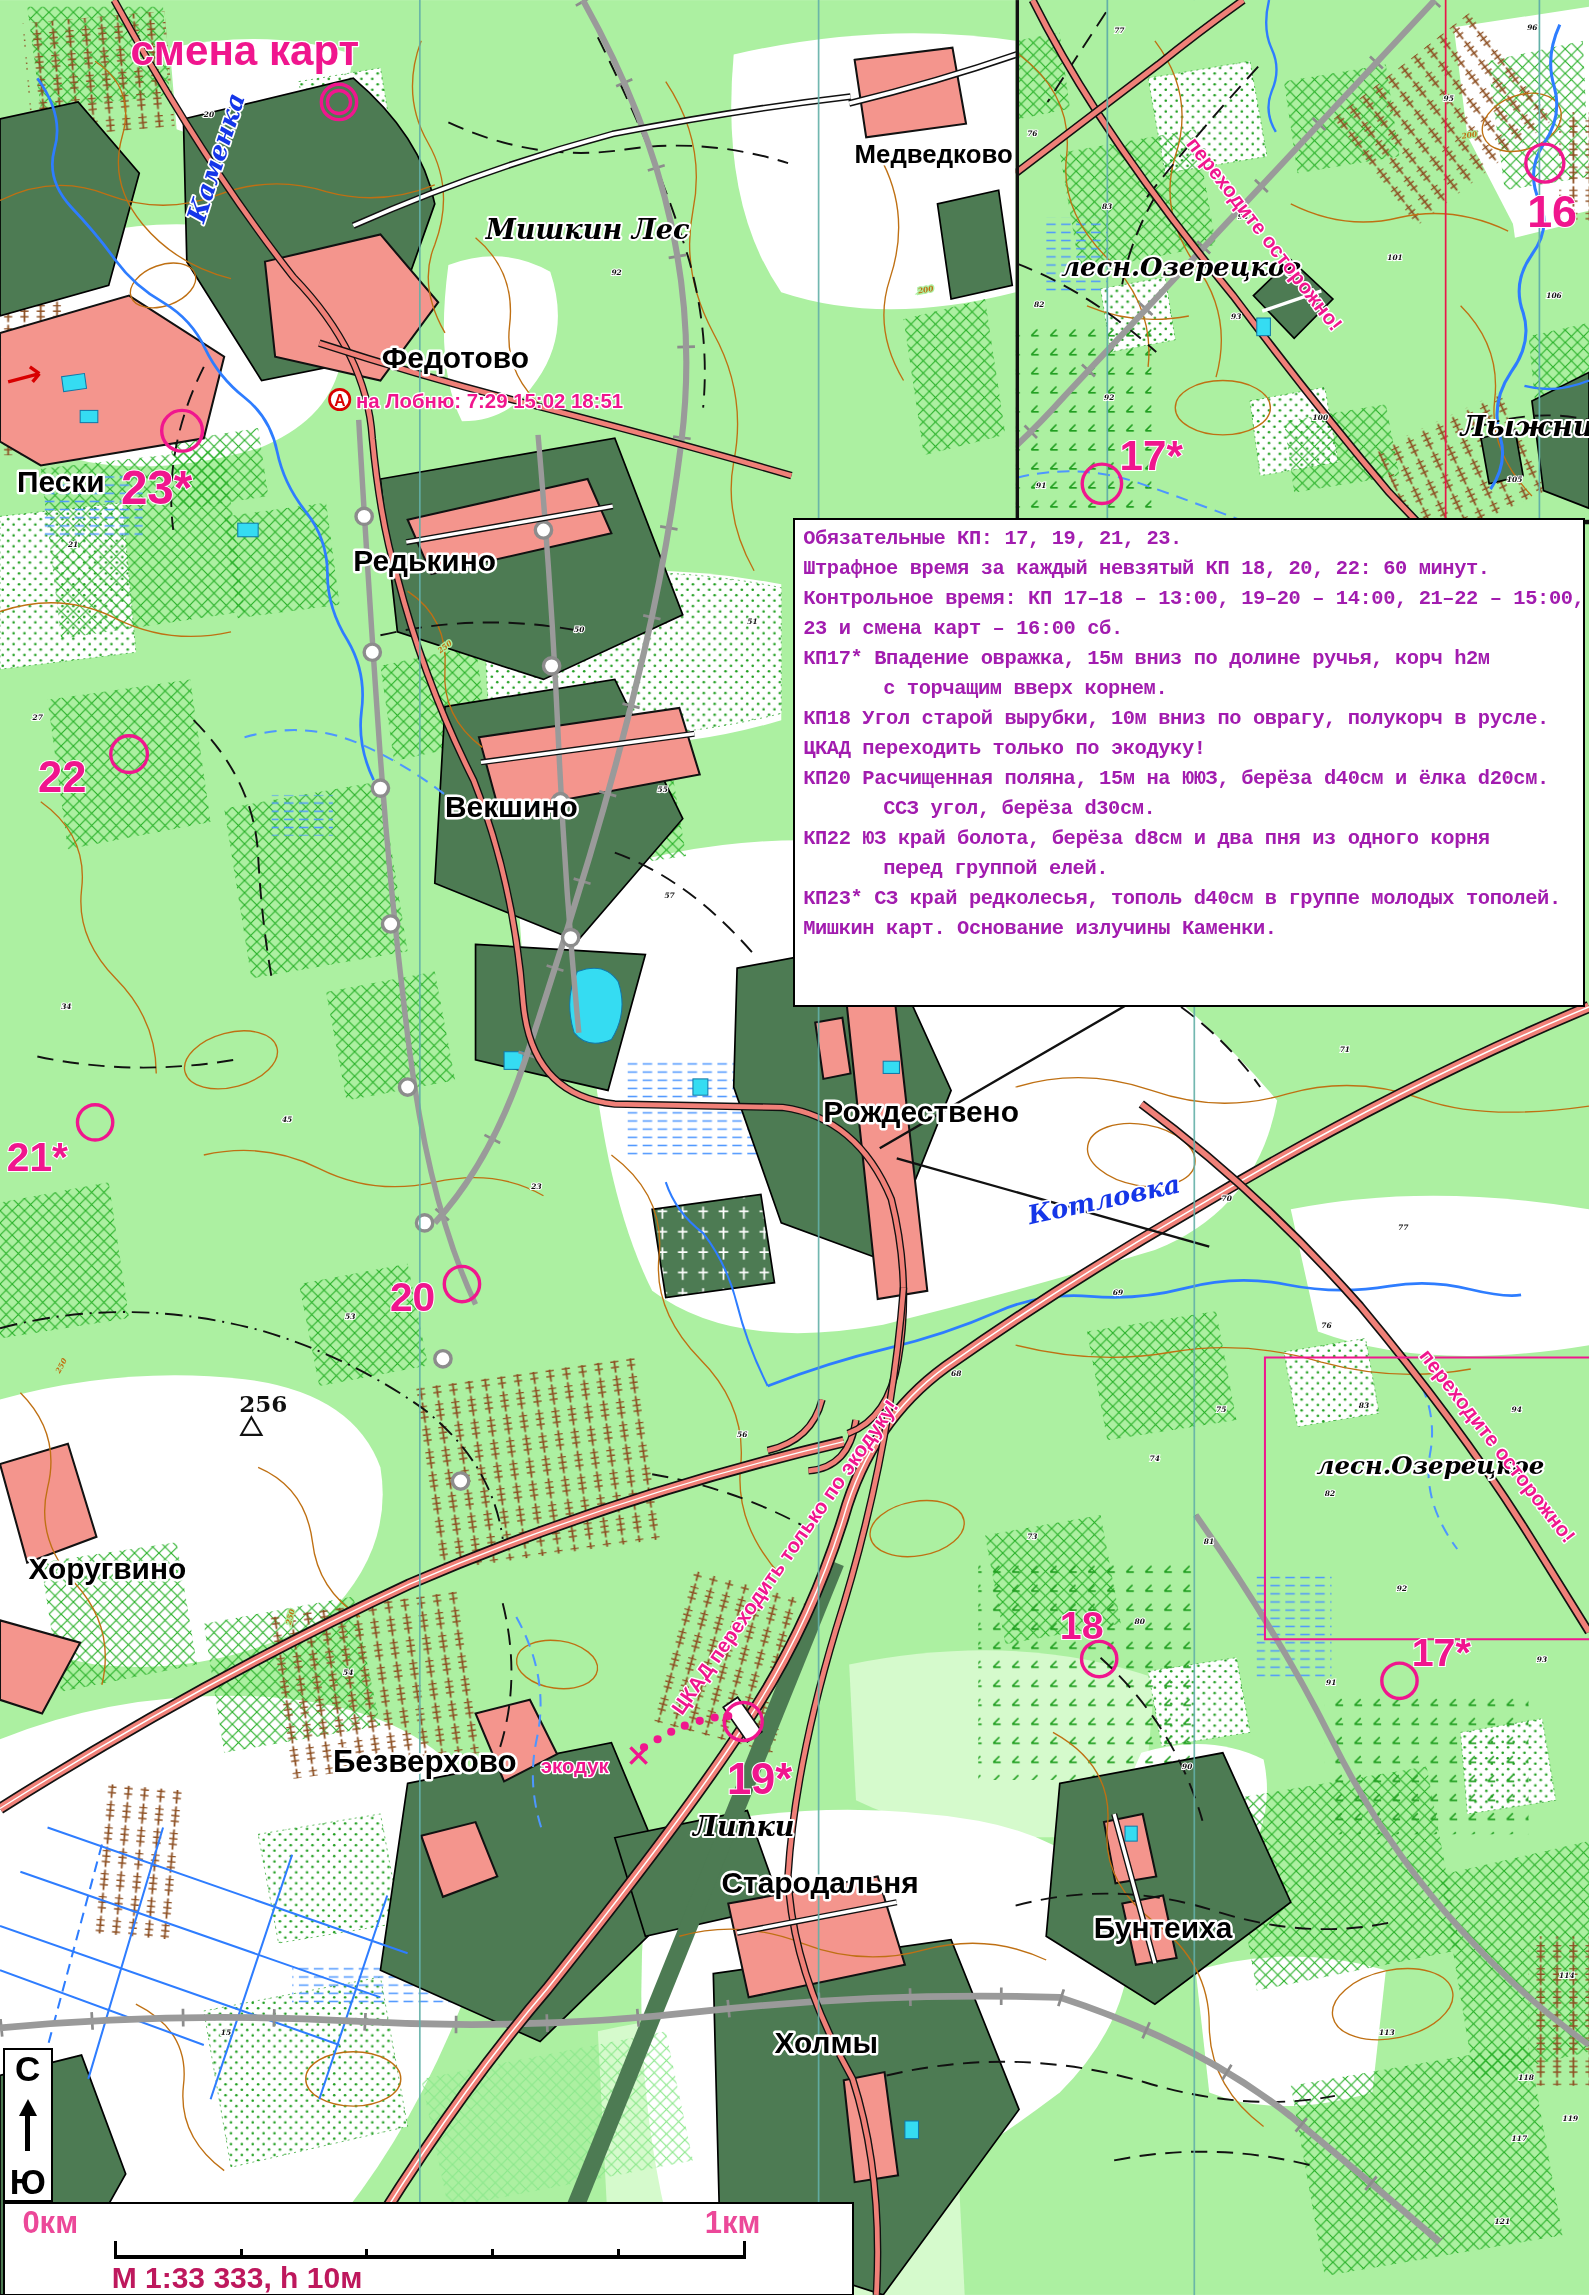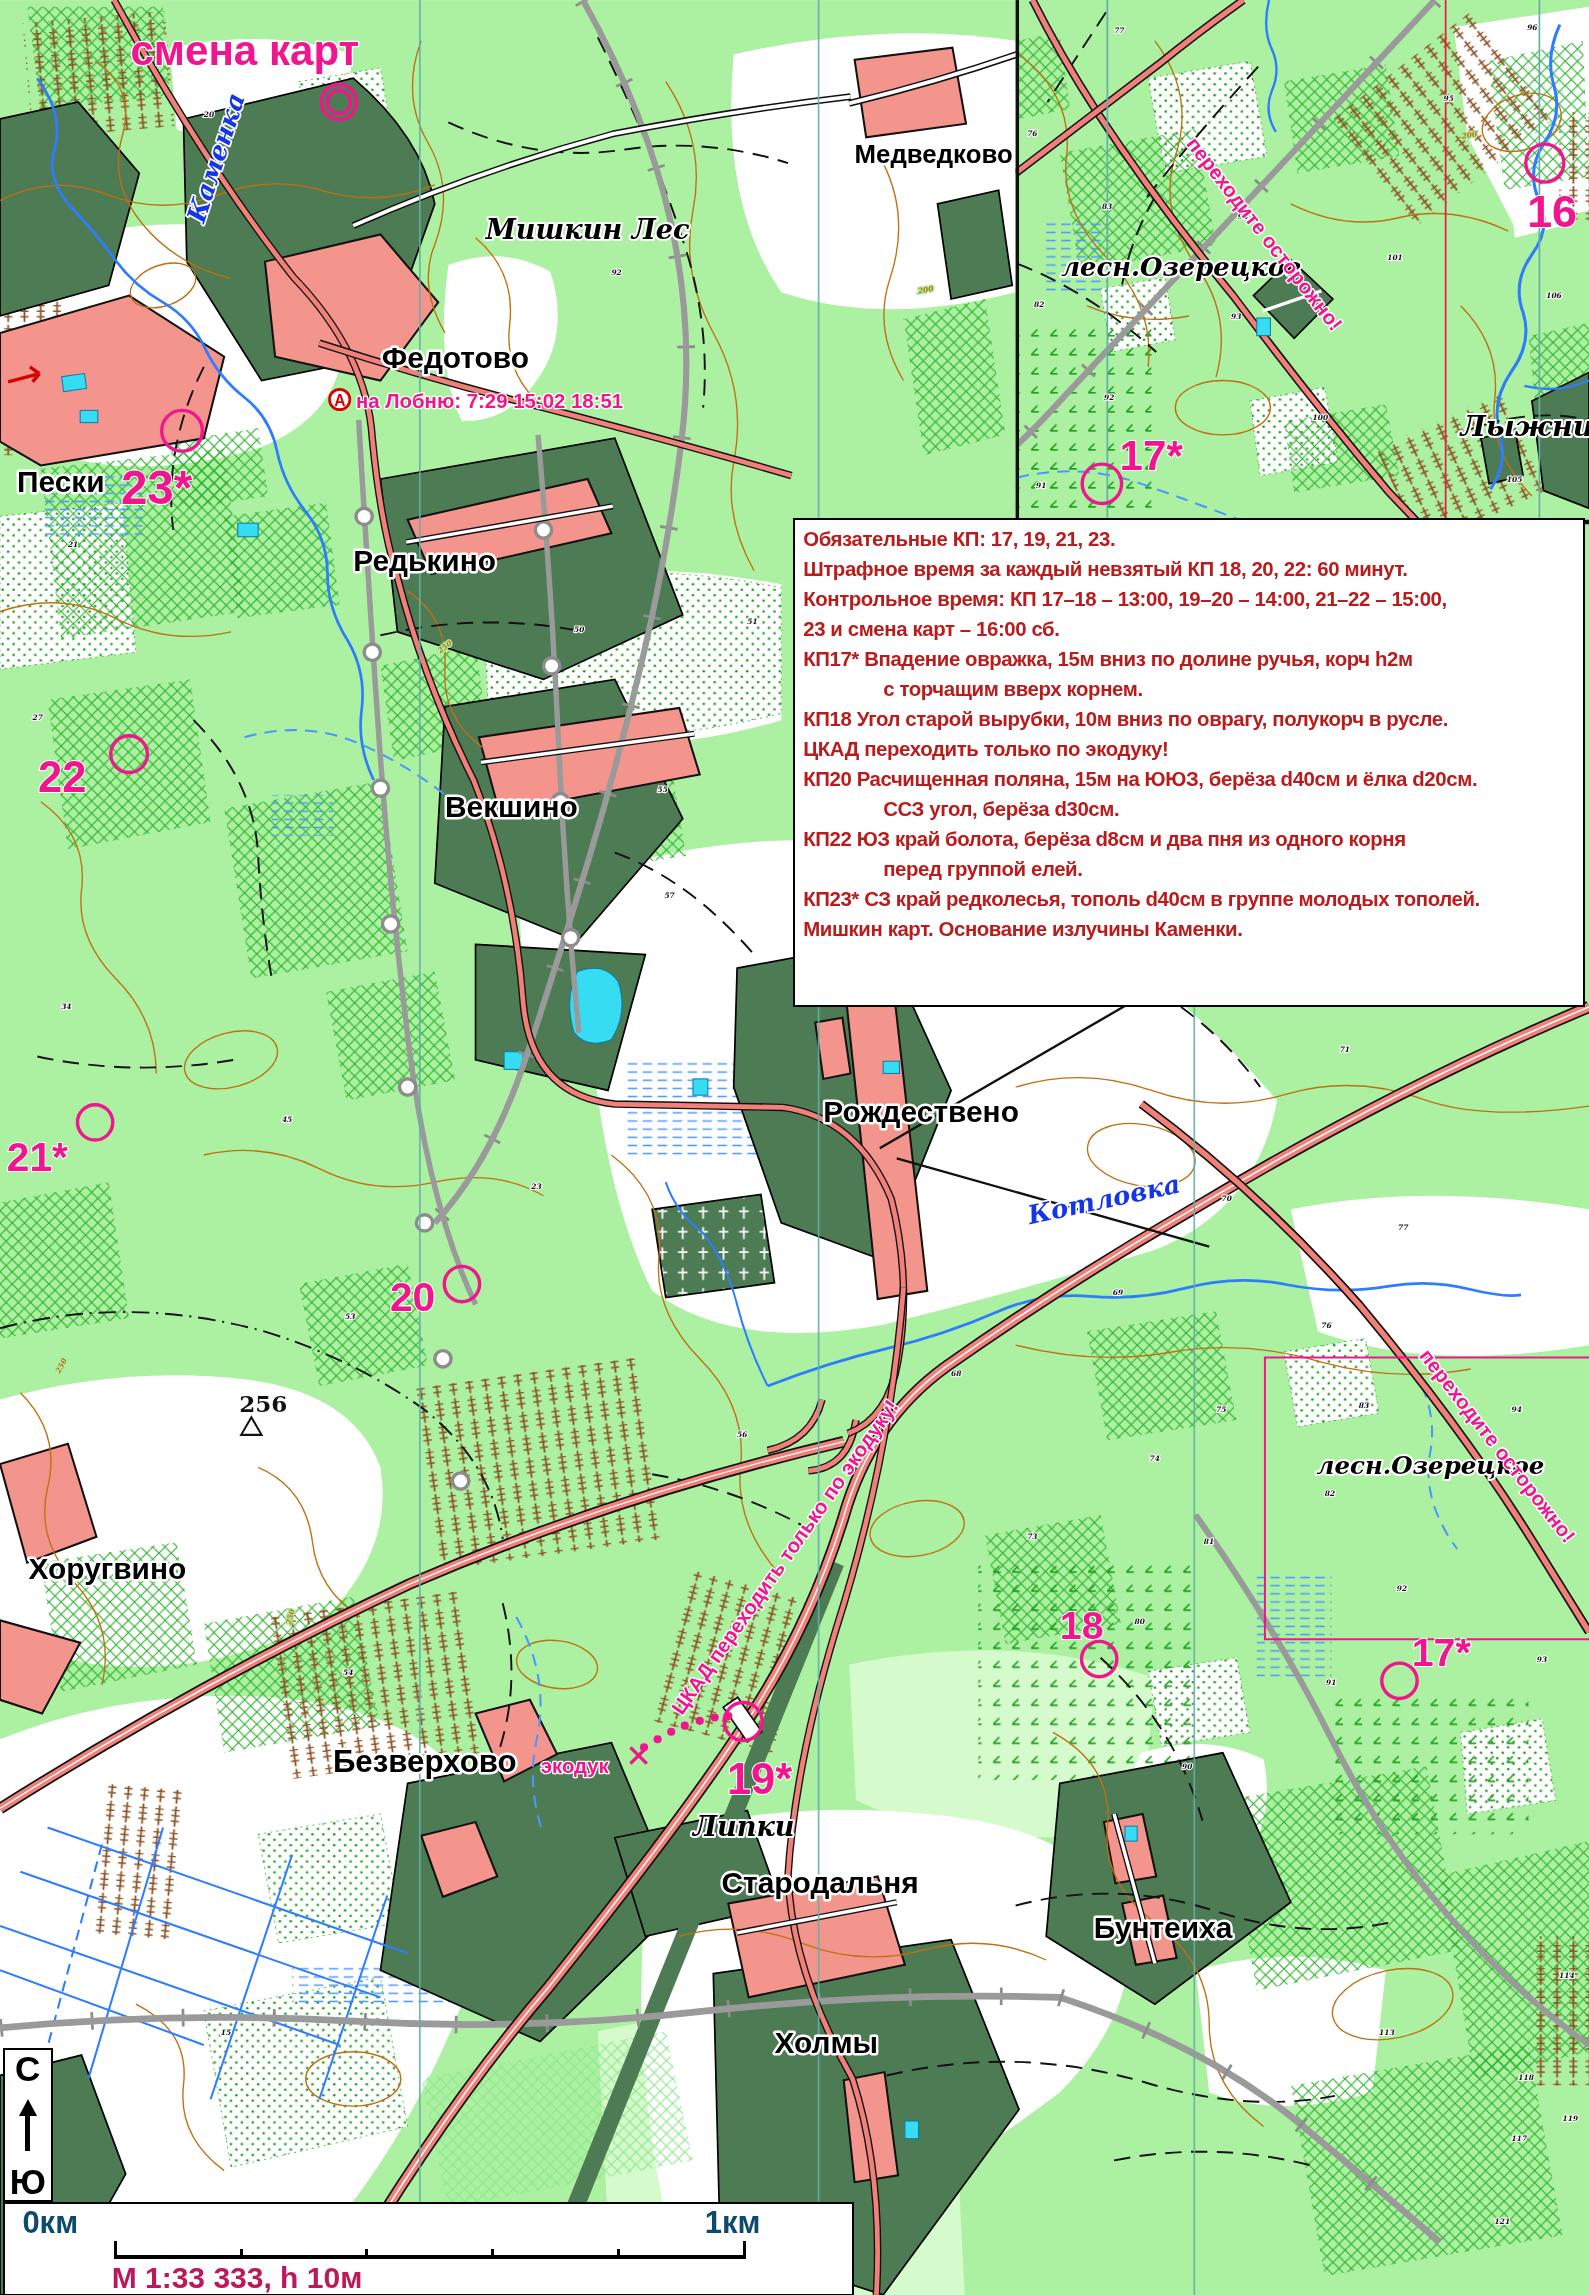--- a/index.html
+++ b/index.html
@@ -26,37 +26,37 @@
             stroke:#fff;stroke-width:4px;paint-order:stroke;stroke-linejoin:round;}
   .mag-big{font-family:"Liberation Sans",sans-serif;font-weight:700;font-size:62px;fill:#F0168E;
             stroke:#fff;stroke-width:4px;paint-order:stroke;stroke-linejoin:round;}
   .bus-letter{font-family:"Liberation Sans",sans-serif;font-weight:700;font-size:23px;fill:#D80000;}
 
   
   #instr{position:absolute;left:793px;top:518px;width:792px;height:489px;
          background:#fff;border:2.7px solid #000;box-sizing:border-box;
          padding:4.1px 8.2px 0 8.2px;}
   #instr .line{font-size:20.4px;line-height:30px;font-weight:700;letter-spacing:-0.4px;
-         white-space:nowrap;color:#b91c1c;}
+         white-space:nowrap;color:#a21caf;font-family:Liberation Mono, monospace;}
   #instr .line.indent{padding-left:80px;}
 
   
   #compass{position:absolute;left:2.7px;top:2048px;width:50px;height:154px;background:#fff;
            border:2.7px solid #000;box-sizing:border-box;display:flex;flex-direction:column;
            align-items:center;justify-content:space-between;padding:1.4px 0;}
   #compass .cletter{font-size:35px;font-weight:700;line-height:35px;color:#000;}
   #compass .arrow{display:flex;flex-direction:column;align-items:center;}
   #compass .arrow .head{width:0;height:0;border-left:9.5px solid transparent;
            border-right:9.5px solid transparent;border-bottom:17.7px solid #000;}
   #compass .arrow .stem{width:4.8px;height:35px;background:#000;}
 
   
   #scalebox{position:absolute;left:2.7px;top:2202px;width:851px;height:94px;background:#fff;
            border:2.7px solid #000;box-sizing:border-box;}
-  #scalebox .slabel{position:absolute;top:1.4px;font-size:31px;font-weight:700;color:#0c4a6e;}
+  #scalebox .slabel{position:absolute;top:1.4px;font-size:31px;font-weight:700;color:#ec4899;}
   #scalebox .s0{left:17.7px;} #scalebox .s1{left:700px;}
   #scalebox .ruler{position:absolute;left:109px;top:37px;width:632px;height:17.7px;}
   #scalebox .ruler .base{position:absolute;left:0;right:0;bottom:0;height:3.4px;background:#000;}
   #scalebox .tick{position:absolute;bottom:0;width:3.4px;background:#000;}
   #scalebox .caption{position:absolute;left:107px;top:57px;font-size:30px;font-weight:700;color:#be185d;}
 </style>
 </head>
 <body>
 
 <div id="page">

